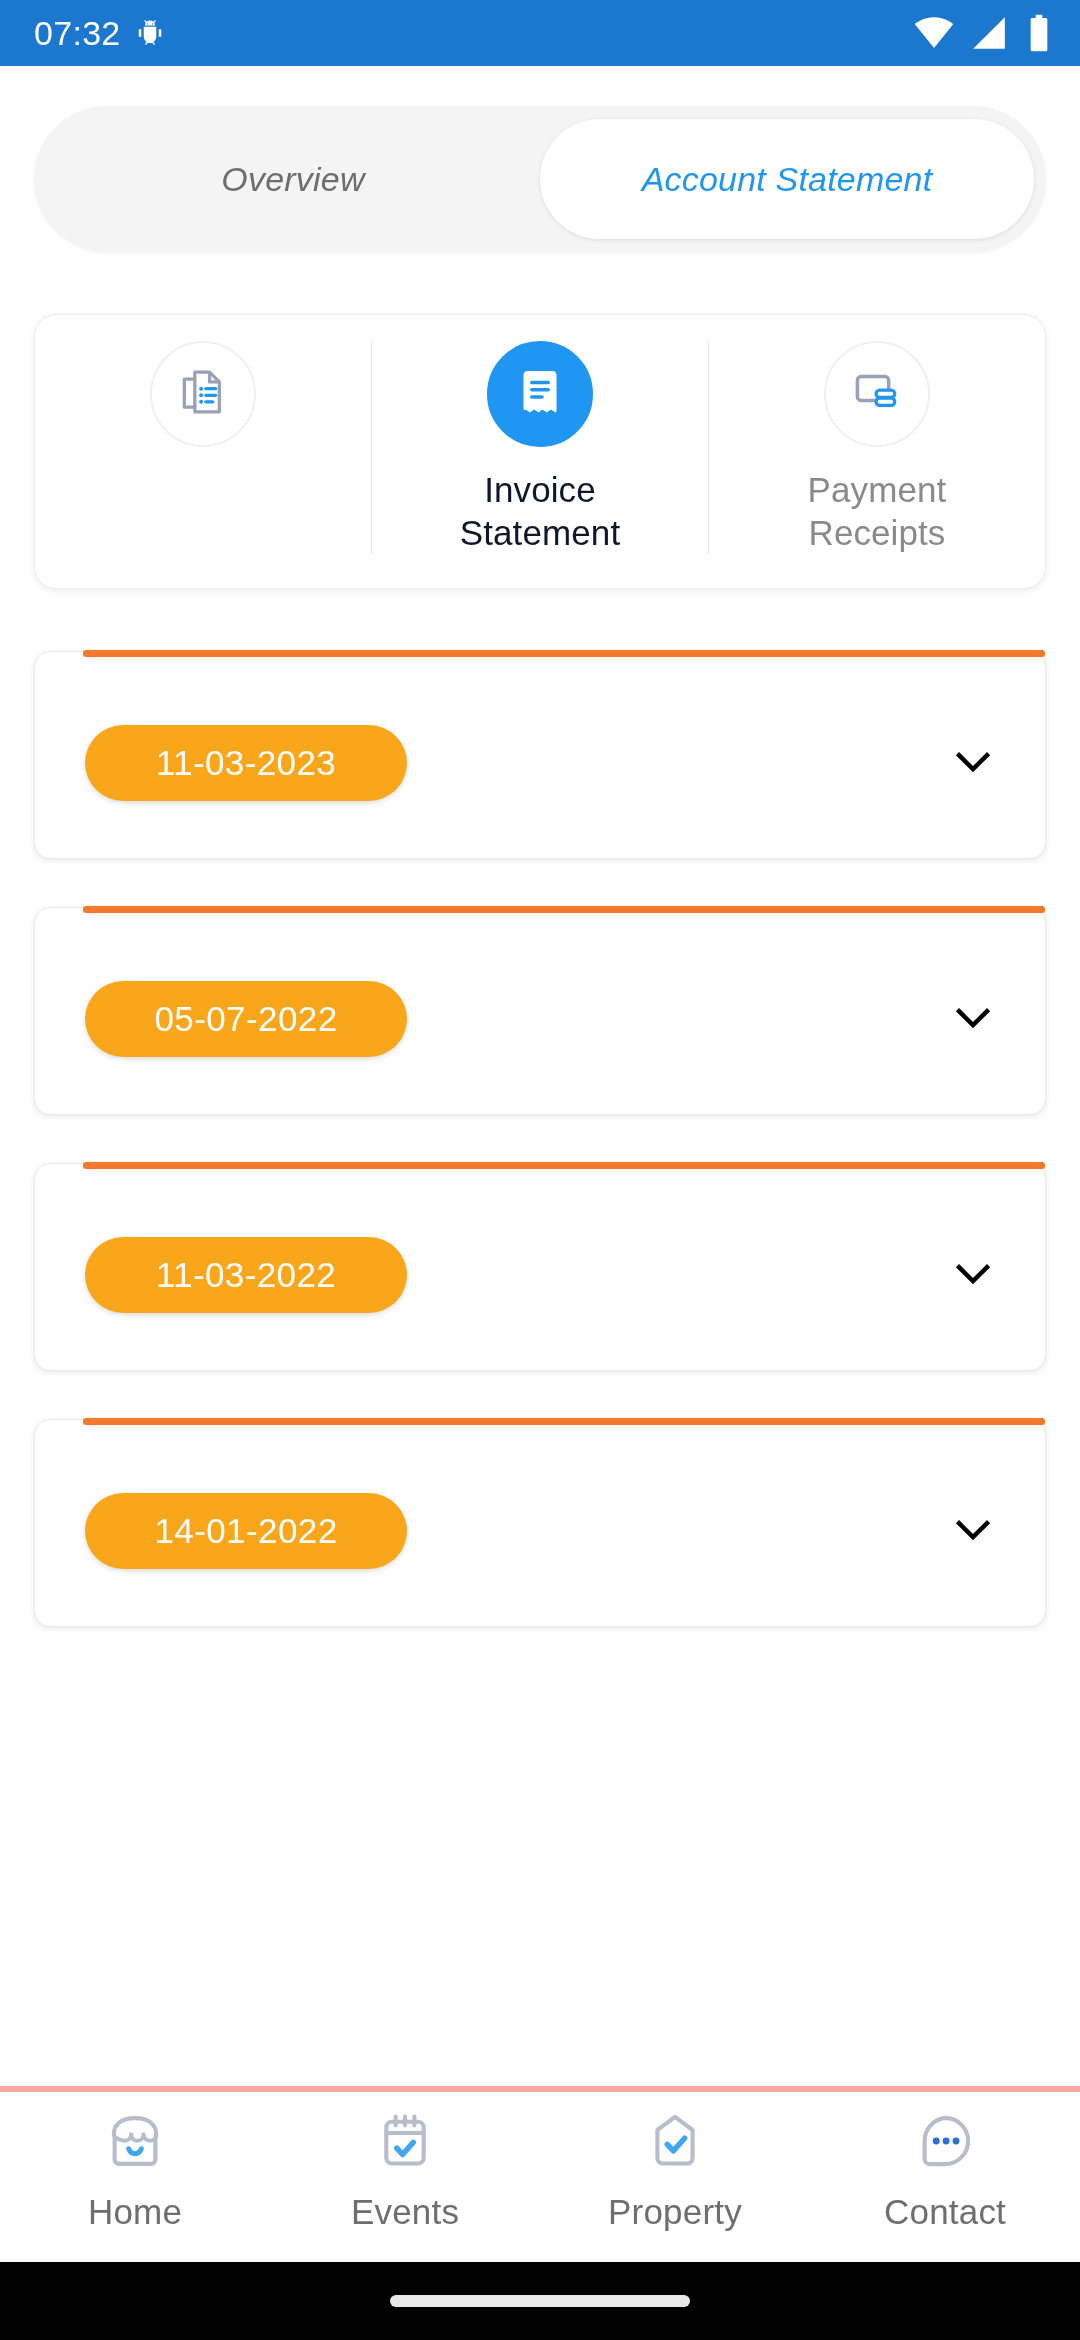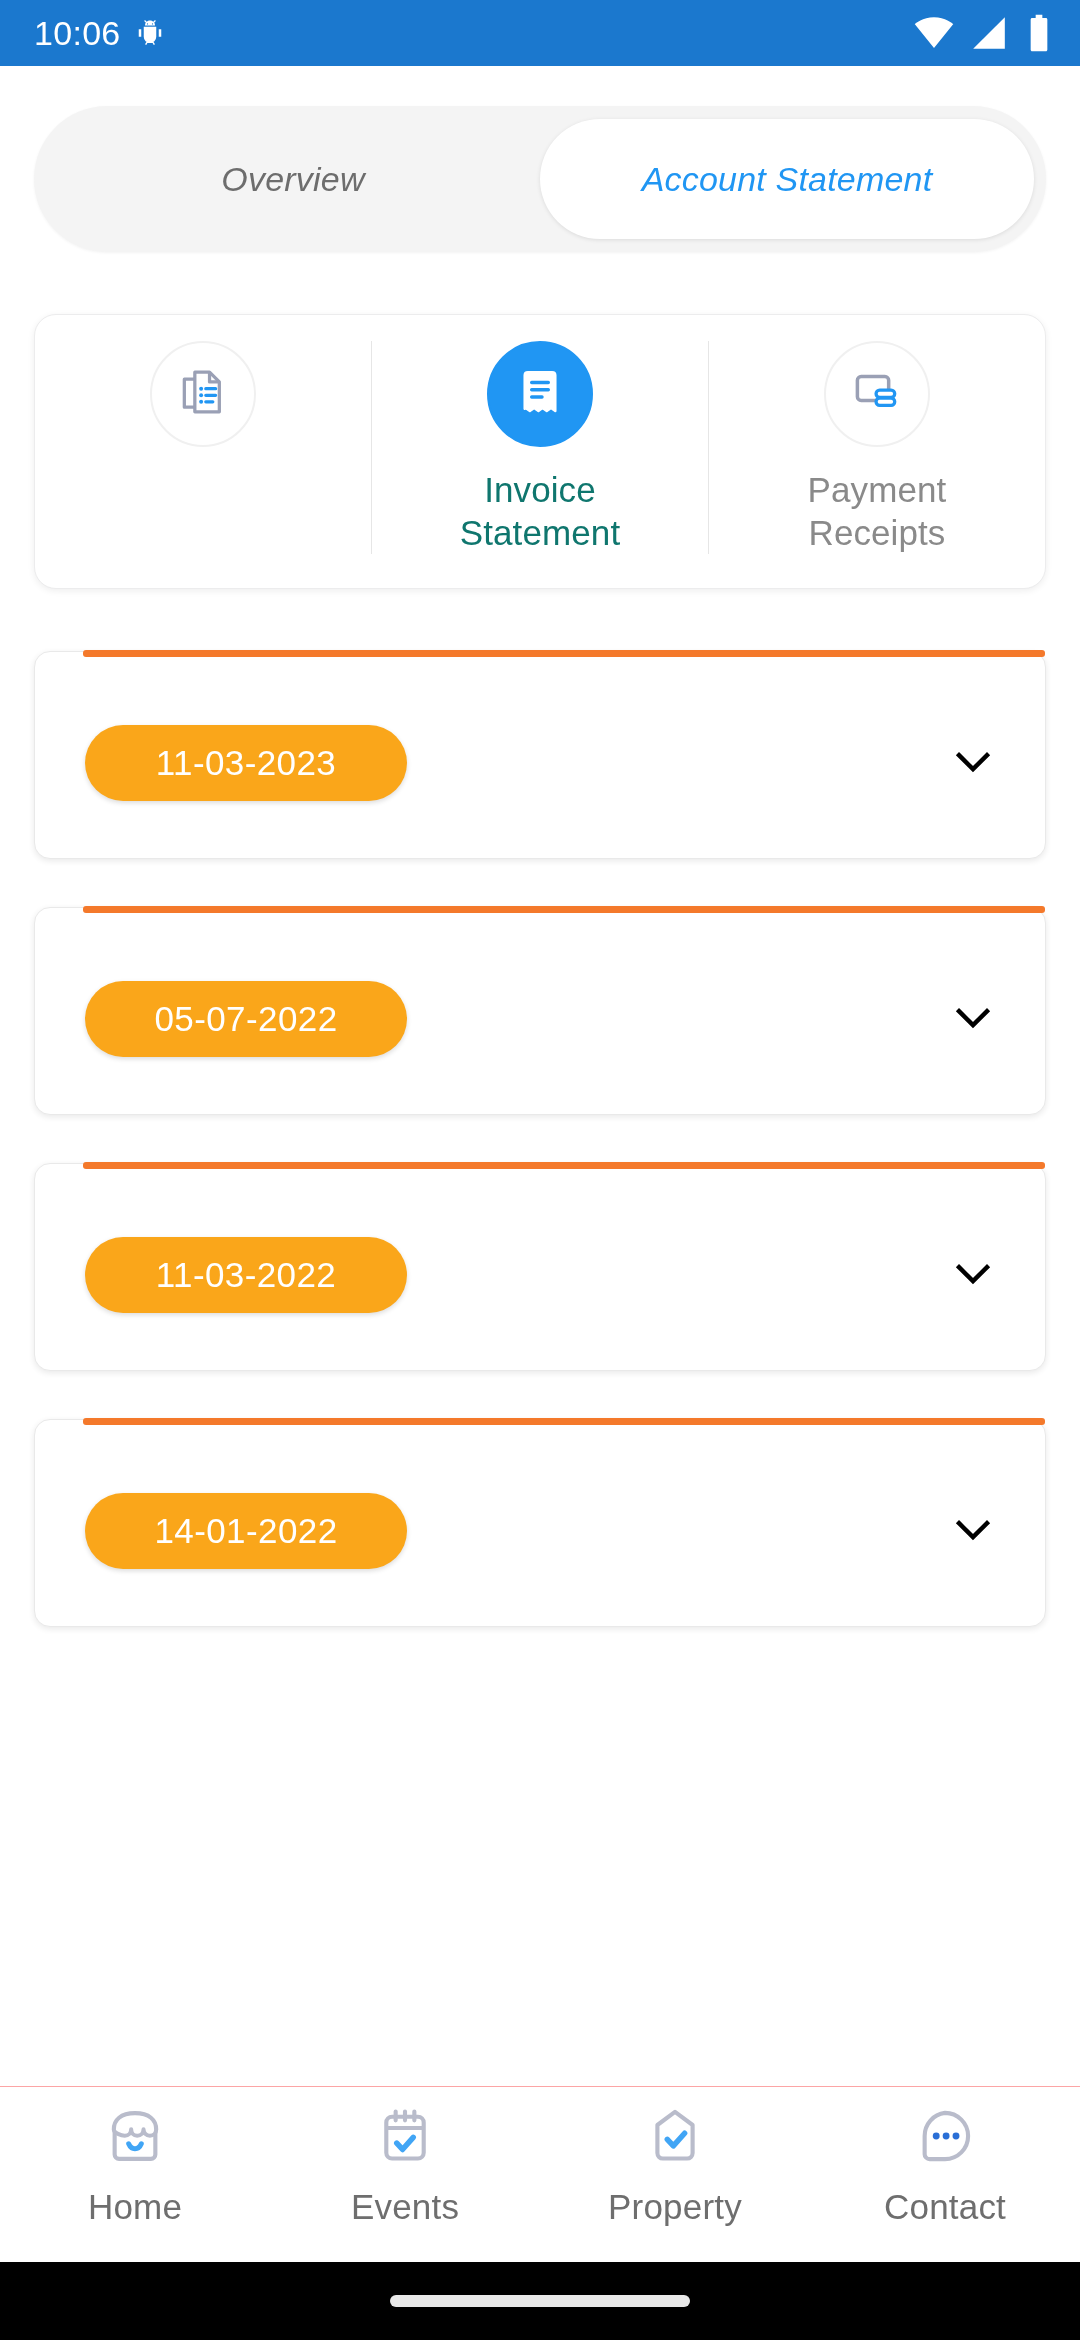--- a/index.html
+++ b/index.html
@@ -115,21 +115,21 @@
     border-color: #2096f3;
   }
   .cat-label {
     margin-top: 22px;
     font-size: 35px;
     line-height: 1.22;
     text-align: center;
     color: #8a8a8a;
     letter-spacing: 0.1px;
   }
-  .cat-item.active .cat-label { color: #0f766e; }
+  .cat-item.active .cat-label { color: #0f172a; }
 
   
   .list { margin-top: 62px; }
   .inv-card {
     position: relative;
     margin-bottom: 48px;
     height: 208px;
     background: #ffffff;
     border: 1px solid #e9e9e9;
     border-radius: 16px;
@@ -160,21 +160,21 @@
     justify-content: center;
     box-shadow: 0 2px 5px rgba(0,0,0,0.14);
   }
   .chev { margin-left: auto; display: block; }
 
   
   .bottom-nav {
     flex: 0 0 auto;
     height: 176px;
     background: #ffffff;
-    border-top: 1px solid #fca5a5;
+    border-top: 6px solid #fca5a5;
     display: flex;
     align-items: flex-start;
     padding-top: 16px;
   }
   .nav-item {
     flex: 1 1 0;
     display: flex;
     flex-direction: column;
     align-items: center;
     gap: 14px;
@@ -201,21 +201,21 @@
     background: #e8e8e8;
   }
 </style>
 </head>
 <body>
 
 <div class="phone">
 
   <div class="status-bar">
     <div class="status-left">
-      <span class="status-clock">10:06</span>
+      <span class="status-clock">07:32</span>
       <span>
         <svg width="30" height="30" viewBox="0 0 24 24" fill="#ffffff">
           <path d="M12 2c-1 0-1.9.4-2.6 1L8 1.6 7.3 2.3 8.6 3.6C8.2 4.3 8 5.1 8 6h8c0-.9-.2-1.7-.6-2.4l1.3-1.3L16 1.6 14.6 3c-.7-.6-1.6-1-2.6-1zm-2 3.2c-.3 0-.5-.2-.5-.5s.2-.6.5-.6.5.3.5.6-.2.5-.5.5zm4 0c-.3 0-.5-.2-.5-.5s.2-.6.5-.6.5.3.5.6-.2.5-.5.5zM7 7v8a5 5 0 0 0 10 0V7H7zm-4 2v6h2V9H3zm16 0v6h2V9h-2zM9.5 18.5 8 21l1 .6 1.5-2.6c-.3-.1-.7-.3-1-.5zm5 0c-.3.2-.6.4-1 .5L15 21.6l1-.6-1.5-2.5z"></path>
         </svg>
       </span>
     </div>
     <div class="status-right">
       <span>
         <svg width="40" height="40" viewBox="0 0 24 24" fill="#ffffff">
           <path d="M12 21 23.6 6.6C23.2 6.3 18.7 2.5 12 2.5S.8 6.3.4 6.6L12 21z"></path>

